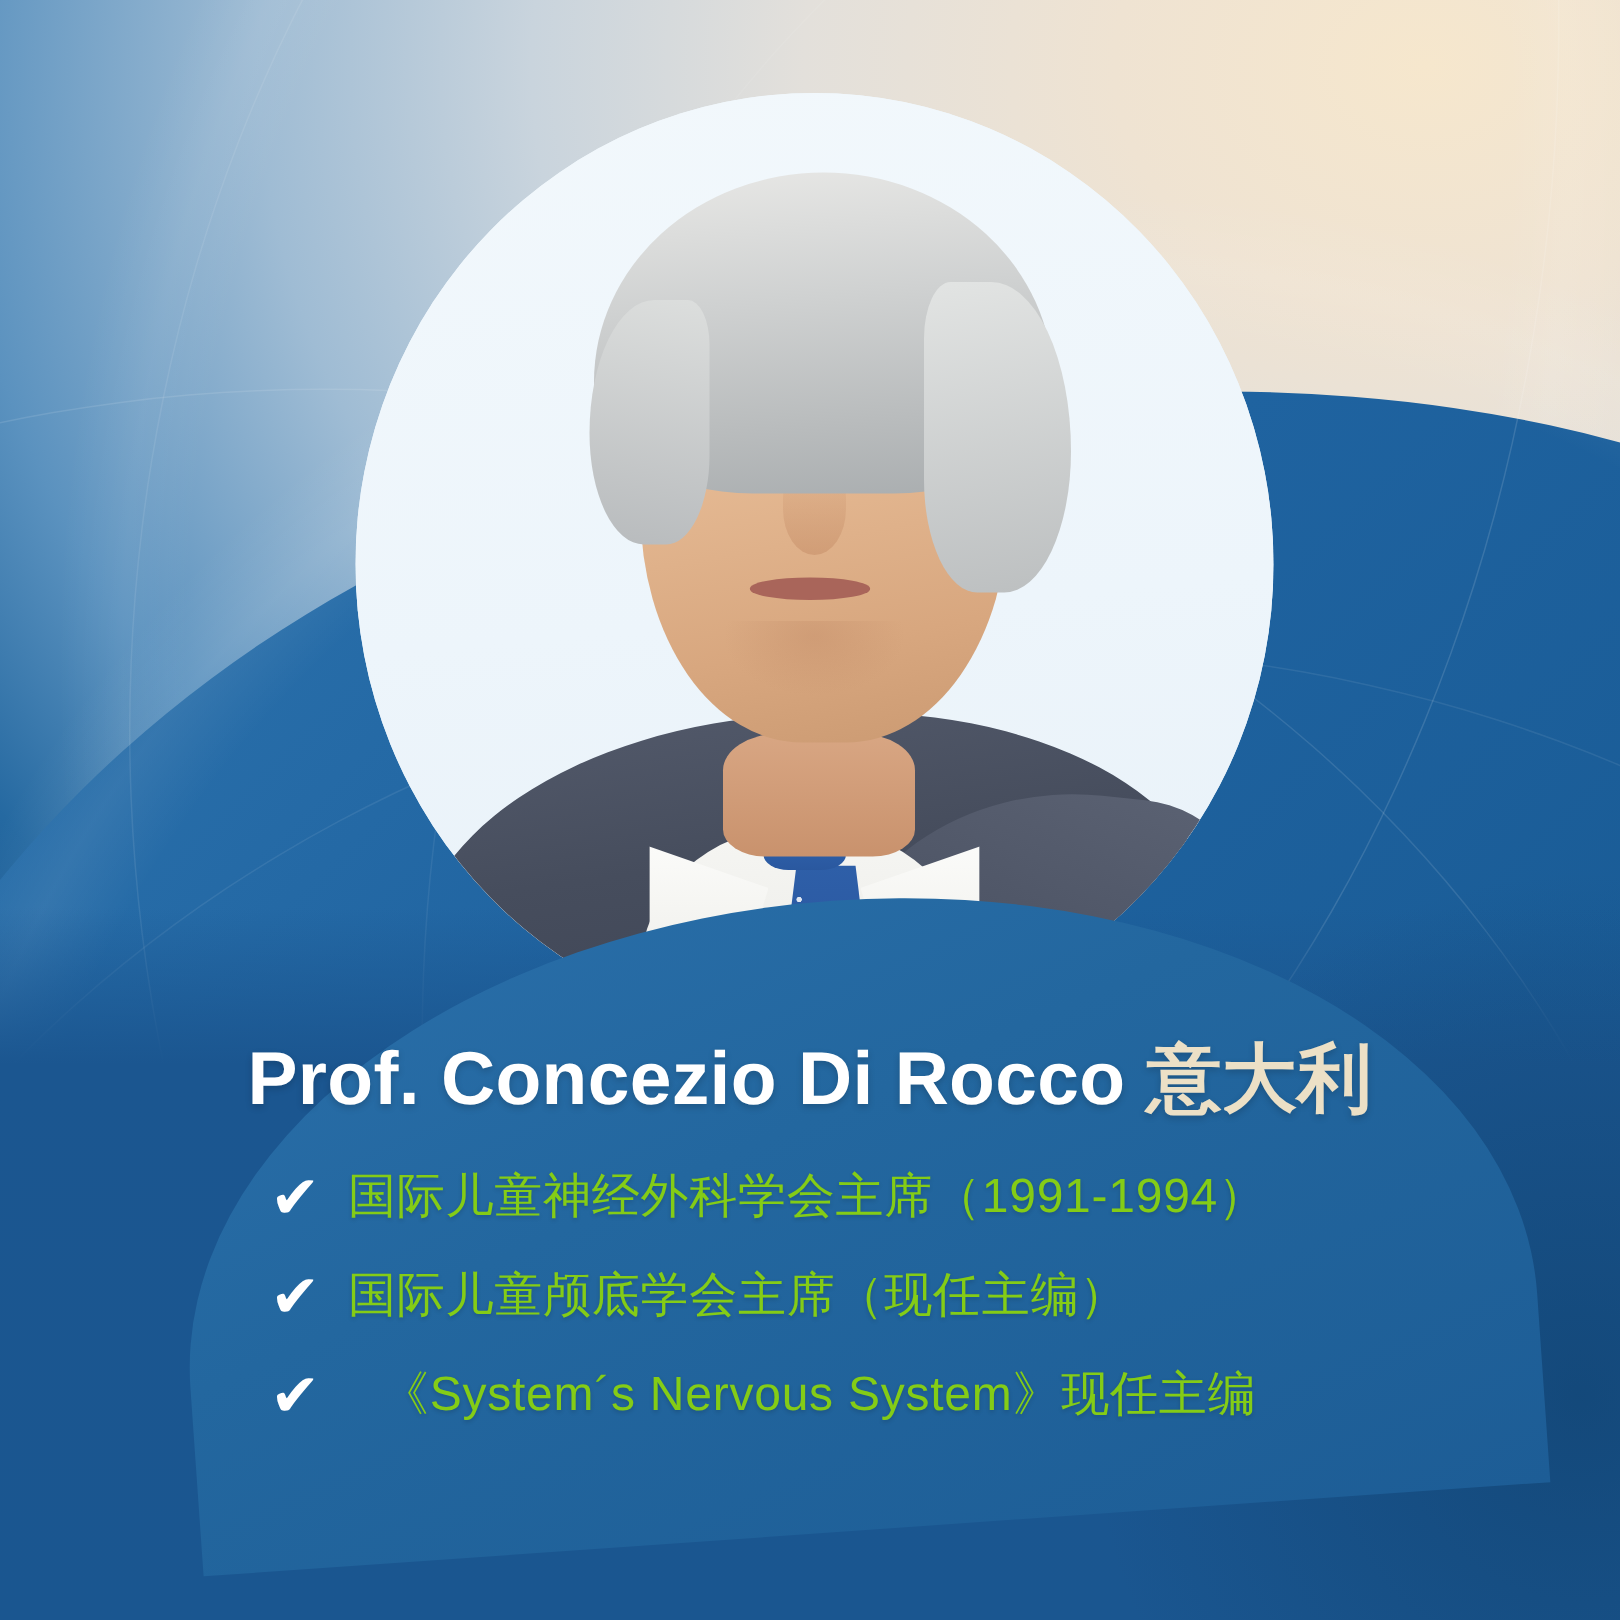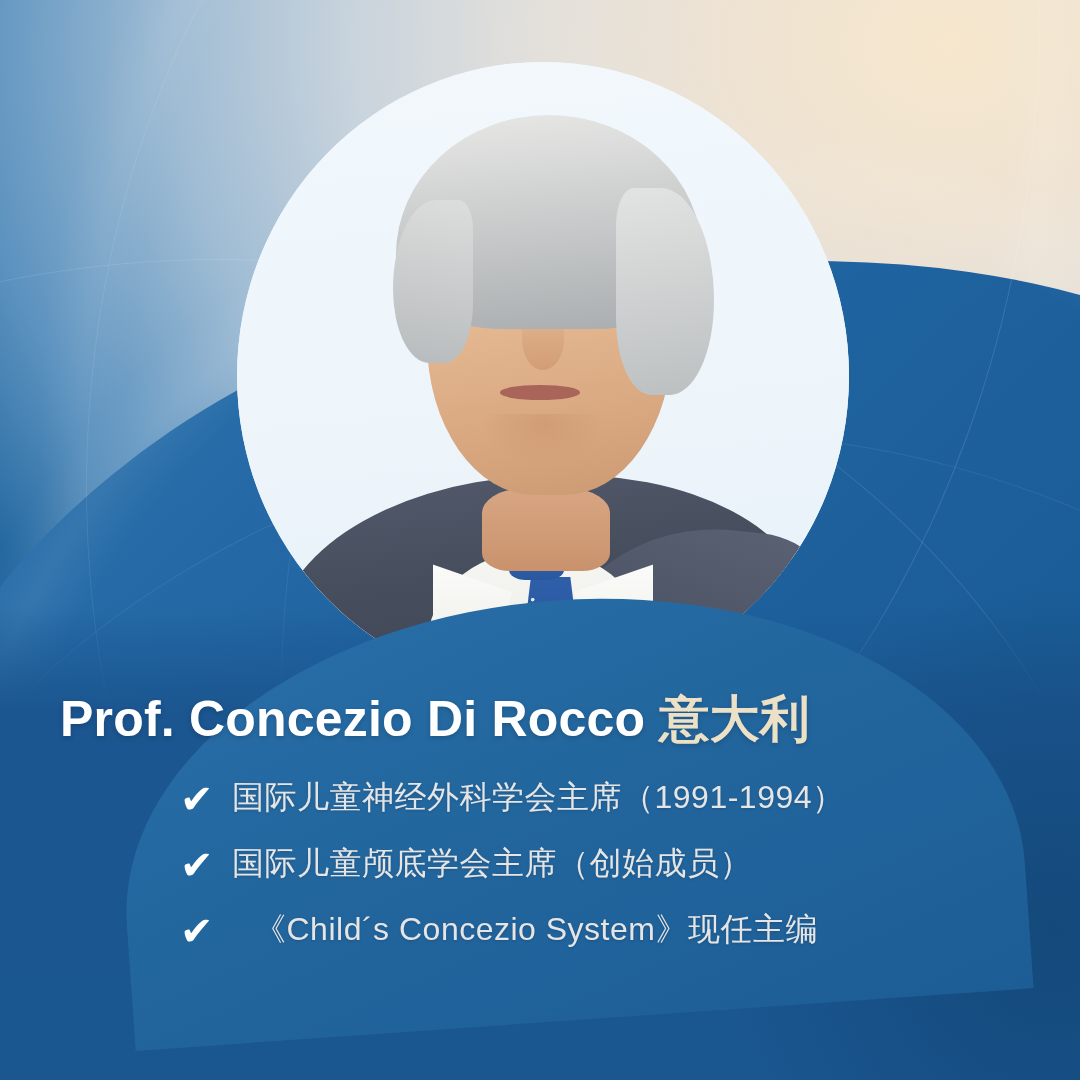--- a/index.html
+++ b/index.html
@@ -284,21 +284,21 @@
   
   .content {
     position: absolute;
     left: 0;
     right: 0;
     top: 690px;
     padding: 0 60px;
     box-sizing: border-box;
   }
   .title {
-    text-align: left;
+    text-align: center;
     font-size: 50px;
     font-weight: 700;
     letter-spacing: .2px;
     line-height: 1.18;
     color: #ffffff;
     text-shadow: 0 2px 5px rgba(0,0,0,.18);
     margin: 0 0 26px 0;
     white-space: nowrap;
   }
   .title .country {
@@ -324,21 +324,21 @@
     font-size: 40px;
     line-height: 44px;
     color: #ffffff;
     font-weight: 700;
     text-align: left;
     transform: translateY(2px);
   }
   .btext {
     font-size: 32px;
     line-height: 44px;
-    color: #e5e5e5;
+    color: #84cc16;
     letter-spacing: .5px;
     text-shadow: 0 1px 3px rgba(0,0,0,.16);
   }
   .btext .l2 {
     display: block;
     padding-left: 22px;
   }
 </style>
 </head>
 <body>
@@ -395,26 +395,26 @@
       <li class="bullet">
         <span class="check">✔</span>
         <span class="btext">
           <span>国际儿童神经外科学会主席（1991-1994）</span>
         </span>
       </li>
 
       <li class="bullet">
         <span class="check">✔</span>
         <span class="btext">
-          <span>国际儿童颅底学会主席（创始成员）</span>
+          <span>国际儿童颅底学会主席（现任主编）</span>
         </span>
       </li>
 
       <li class="bullet">
         <span class="check">✔</span>
         <span class="btext">
-          <span class="l2">《Child´s Concezio System》现任主编</span>
+          <span class="l2">《System´s Nervous System》现任主编</span>
         </span>
       </li>
 
     </ul>
   </div>
 </div>
 
 </body></html>

